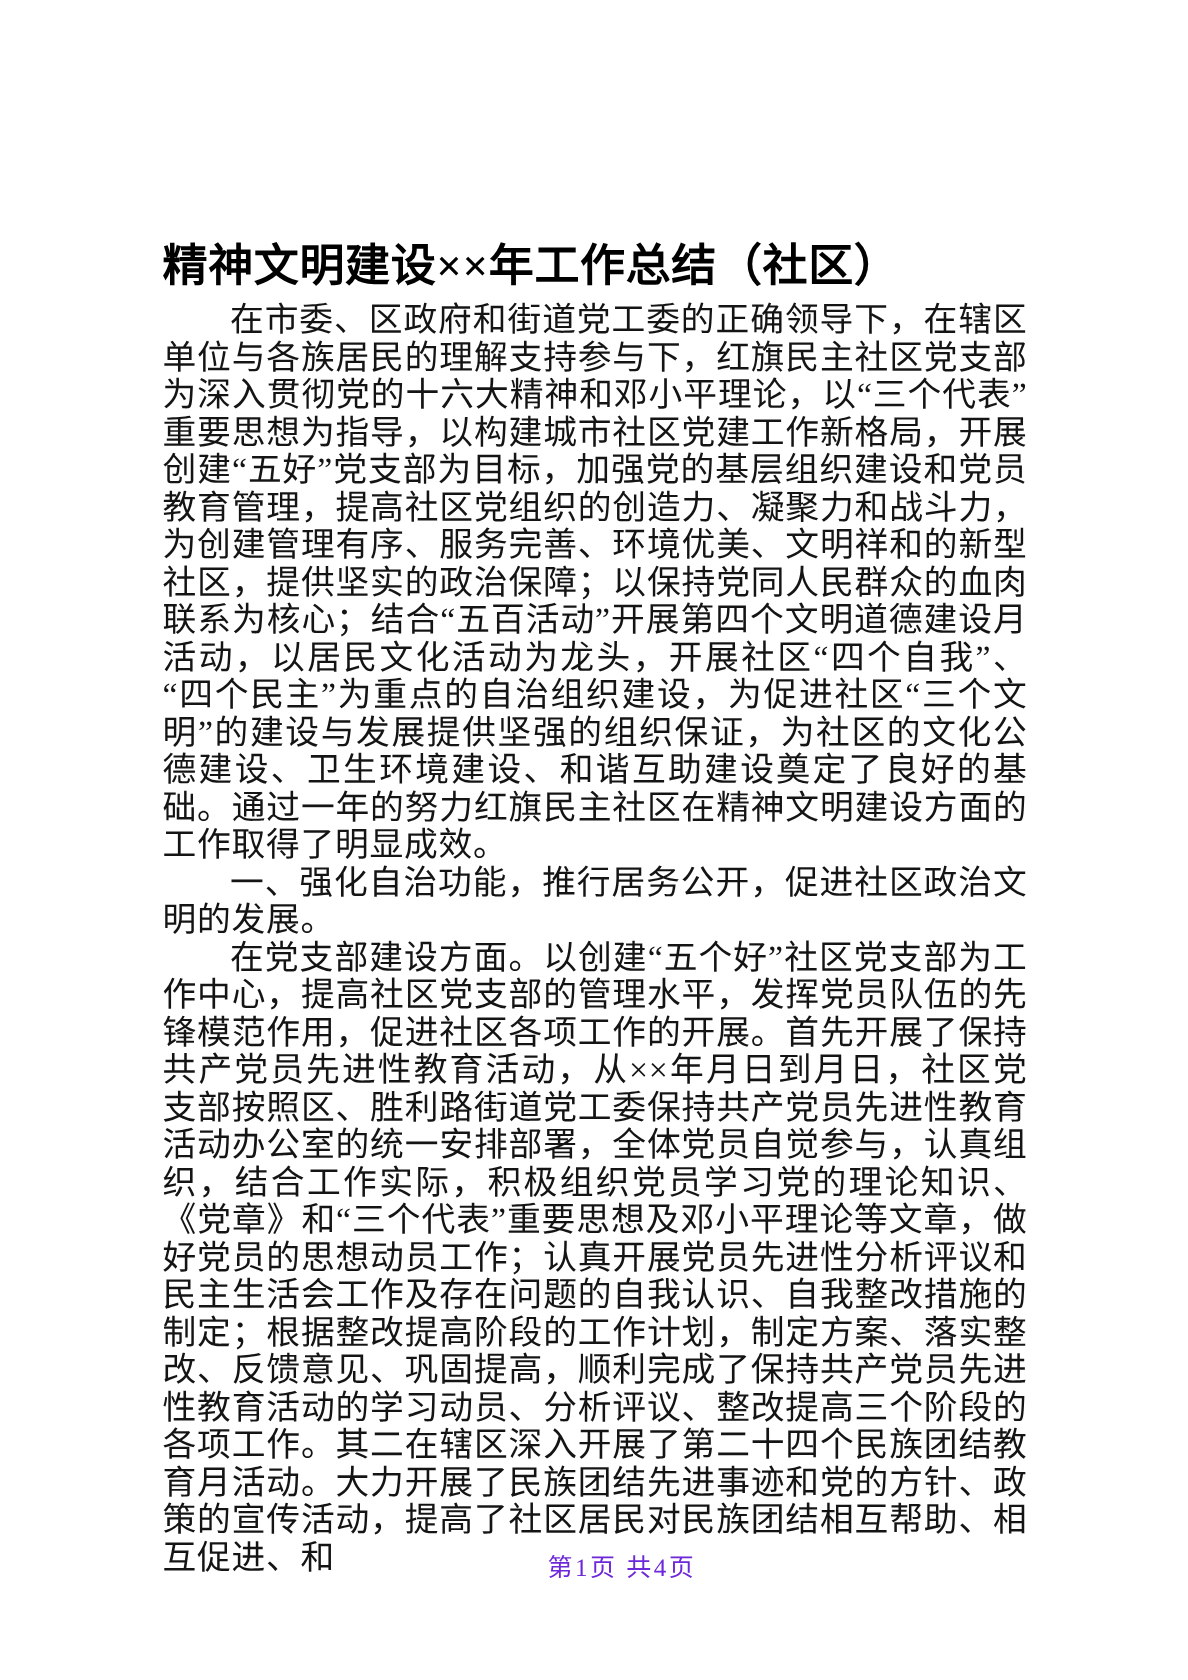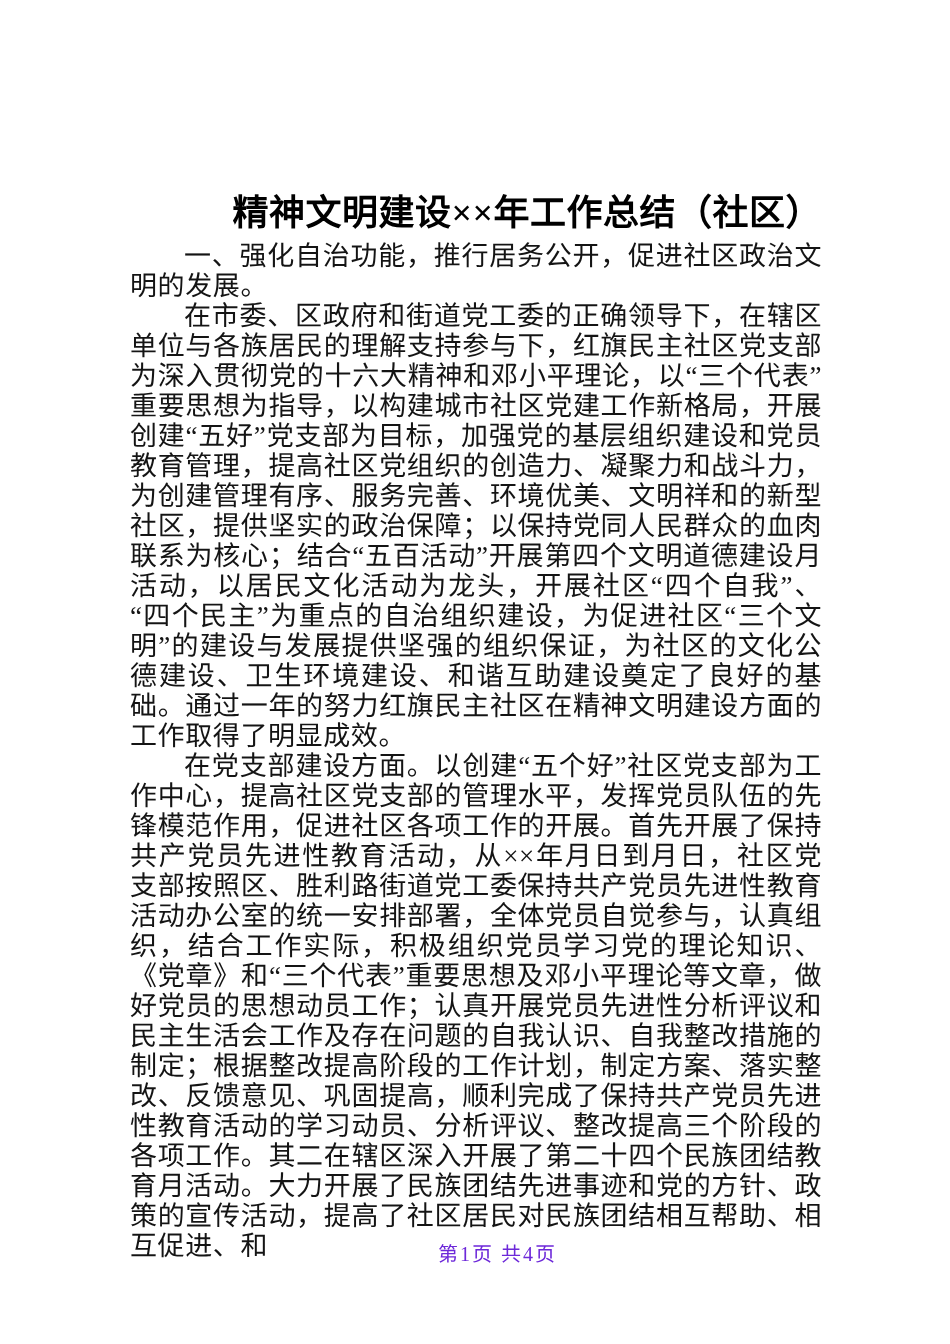--- a/index.html
+++ b/index.html
@@ -18,21 +18,21 @@
     background: #ffffff;
     overflow: hidden;
     color: #0a0a0a;
   }
 
   .doc-title {
     position: absolute;
     top: 183px;
     left: 130px;
     width: 692px;
-    text-align: right;
+    text-align: left;
     font-size: 36px;
     font-weight: bold;
     letter-spacing: 0.5px;
     color: #000000;
     white-space: nowrap;
   }
 
   .doc-body {
     position: absolute;
     top: 241px;
@@ -61,20 +61,20 @@
   }
 </style>
 </head>
 <body>
 
 <div class="page">
 
   <h1 class="doc-title">精神文明建设××年工作总结（社区）</h1>
 
   <div class="doc-body">
+    <p>在市委、区政府和街道党工委的正确领导下，在辖区单位与各族居民的理解支持参与下，红旗民主社区党支部为深入贯彻党的十六大精神和邓小平理论，以“三个代表”重要思想为指导，以构建城市社区党建工作新格局，开展创建“五好”党支部为目标，加强党的基层组织建设和党员教育管理，提高社区党组织的创造力、凝聚力和战斗力，为创建管理有序、服务完善、环境优美、文明祥和的新型社区，提供坚实的政治保障；以保持党同人民群众的血肉联系为核心；结合“五百活动”开展第四个文明道德建设月活动，以居民文化活动为龙头，开展社区“四个自我”、“四个民主”为重点的自治组织建设，为促进社区“三个文明”的建设与发展提供坚强的组织保证，为社区的文化公德建设、卫生环境建设、和谐互助建设奠定了良好的基础。通过一年的努力红旗民主社区在精神文明建设方面的工作取得了明显成效。</p>
     <p>一、强化自治功能，推行居务公开，促进社区政治文明的发展。</p>
-    <p>在市委、区政府和街道党工委的正确领导下，在辖区单位与各族居民的理解支持参与下，红旗民主社区党支部为深入贯彻党的十六大精神和邓小平理论，以“三个代表”重要思想为指导，以构建城市社区党建工作新格局，开展创建“五好”党支部为目标，加强党的基层组织建设和党员教育管理，提高社区党组织的创造力、凝聚力和战斗力，为创建管理有序、服务完善、环境优美、文明祥和的新型社区，提供坚实的政治保障；以保持党同人民群众的血肉联系为核心；结合“五百活动”开展第四个文明道德建设月活动，以居民文化活动为龙头，开展社区“四个自我”、“四个民主”为重点的自治组织建设，为促进社区“三个文明”的建设与发展提供坚强的组织保证，为社区的文化公德建设、卫生环境建设、和谐互助建设奠定了良好的基础。通过一年的努力红旗民主社区在精神文明建设方面的工作取得了明显成效。</p>
     <p>在党支部建设方面。以创建“五个好”社区党支部为工作中心，提高社区党支部的管理水平，发挥党员队伍的先锋模范作用，促进社区各项工作的开展。首先开展了保持共产党员先进性教育活动，从××年月日到月日，社区党支部按照区、胜利路街道党工委保持共产党员先进性教育活动办公室的统一安排部署，全体党员自觉参与，认真组织，结合工作实际，积极组织党员学习党的理论知识、《党章》和“三个代表”重要思想及邓小平理论等文章，做好党员的思想动员工作；认真开展党员先进性分析评议和民主生活会工作及存在问题的自我认识、自我整改措施的制定；根据整改提高阶段的工作计划，制定方案、落实整改、反馈意见、巩固提高，顺利完成了保持共产党员先进性教育活动的学习动员、分析评议、整改提高三个阶段的各项工作。其二在辖区深入开展了第二十四个民族团结教育月活动。大力开展了民族团结先进事迹和党的方针、政策的宣传活动，提高了社区居民对民族团结相互帮助、相互促进、和</p>
   </div>
 
   <div class="doc-footer">第1页 共4页</div>
 
 </div>
 
 </body></html>

